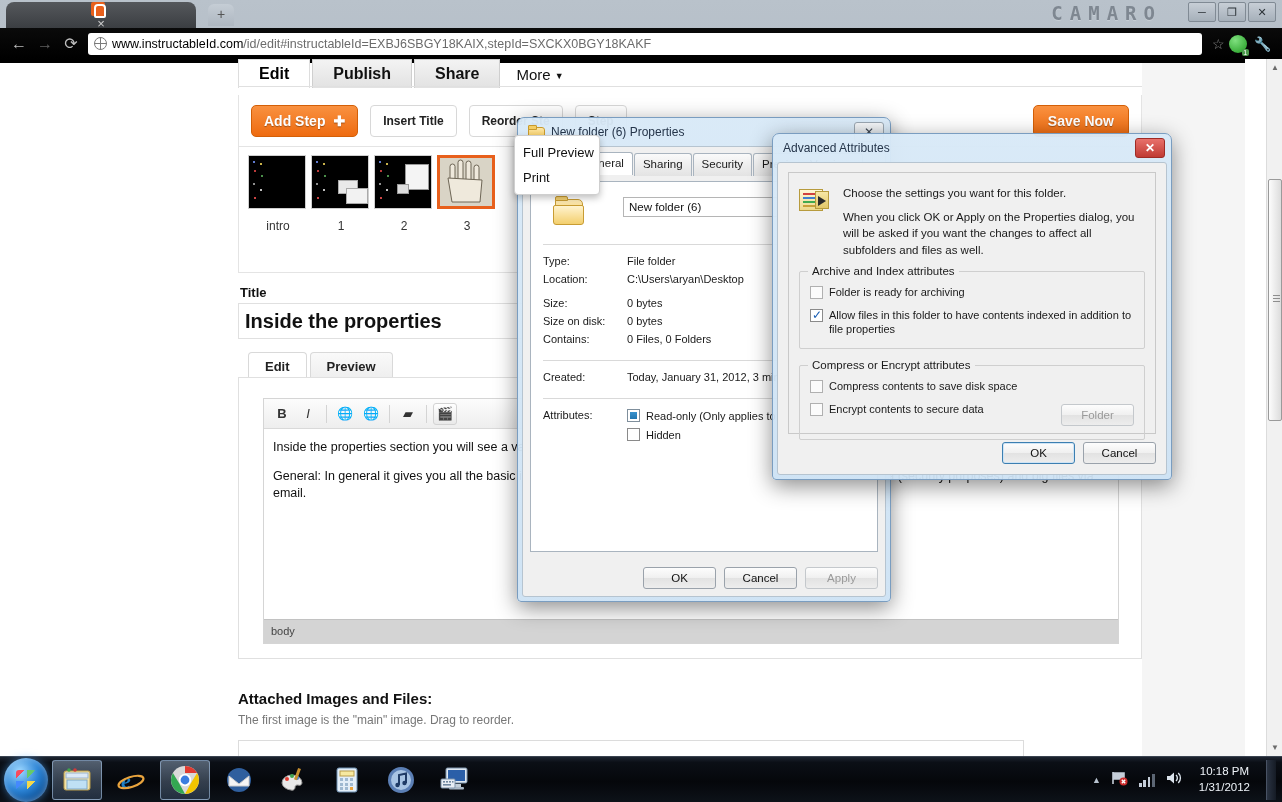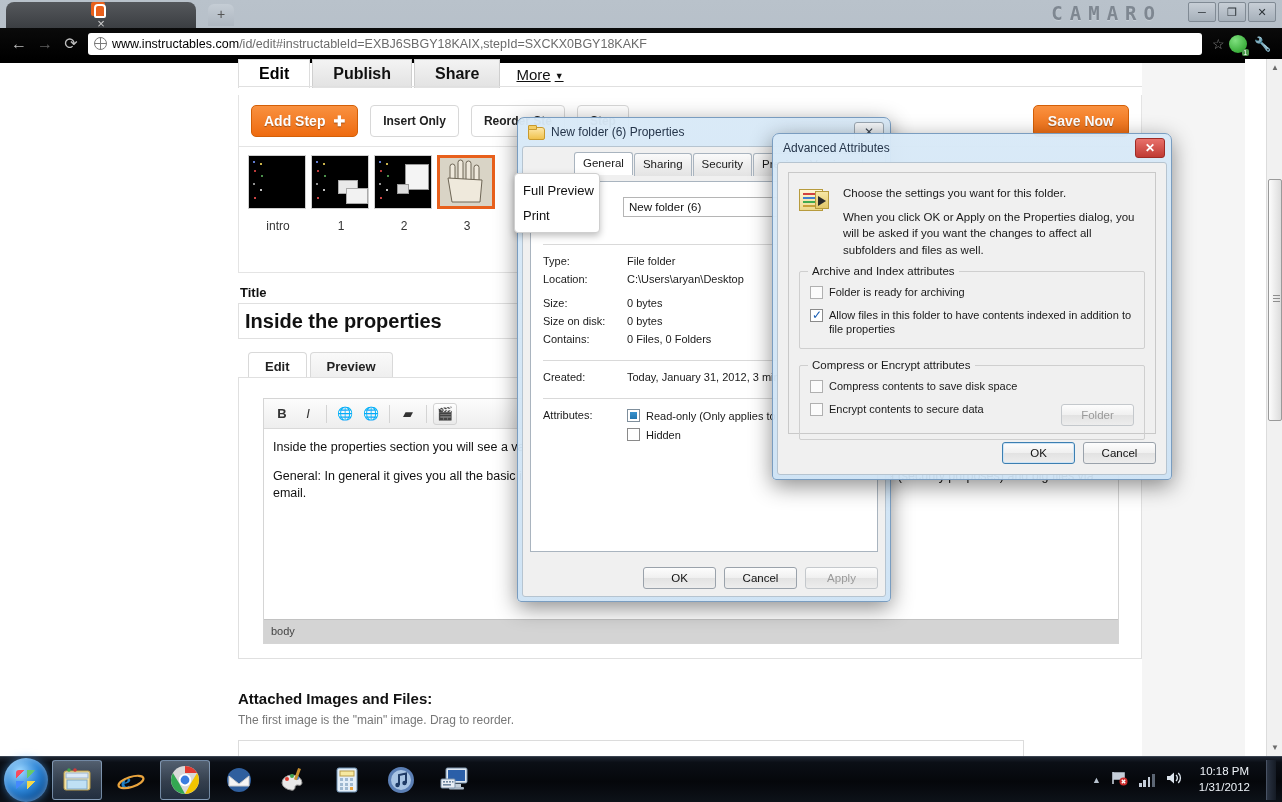--- a/index.html
+++ b/index.html
@@ -119,21 +119,20 @@
     font-size: 16px; font-weight: bold; color: #111;
     padding: 5px 20px 5px 20px;
     background: linear-gradient(to bottom,#f3f3f3,#e2e2e2);
     border: 1px solid #cfcfcf; border-bottom: none;
     margin-right: 2px;
   }
   .site-tab.active { background: #fff; border-color: #ddd; color:#000; }
   .site-tab.more {
     background: transparent; border: none; font-weight: normal; font-size: 15px;
     padding-left: 14px;
-    text-decoration: underline;
   }
   .caret { font-size: 9px; margin-left: 4px; vertical-align: middle; }
 
   .page-body-sep { position:absolute; left:238px; top:27px; width:904px; height:1px; background:#e0e0e0;}
 
   .actionbar {
     position: absolute; left: 238px; top: 36px; width: 904px; height: 52px;
     background: #fff; border: 1px solid #e4e4e4; border-top: none;
     display: flex; align-items: center; padding: 0 12px;
   }
@@ -155,21 +154,21 @@
     border: 1px solid #d35f07; border-radius: 5px;
     color: #fff; font-weight: bold; font-size: 14px;
     padding: 7px 14px; text-shadow: 0 1px 1px rgba(0,0,0,.35);
   }
 
   
   .more-menu {
     position: absolute; left: 514px; top: 76px; width: 86px;
     background: #fff; border: 1px solid #cfcfcf; border-radius: 4px;
     box-shadow: 0 3px 7px rgba(0,0,0,.25);
-    z-index: 40; padding: 4px 0; margin-top: 38px;
+    z-index: 40; padding: 4px 0;
   }
   .more-menu .mi { font-size: 13px; padding: 5px 8px; color: #111; white-space: nowrap; }
 
   
   .stepstrip {
     position: absolute; left: 238px; top: 88px; width: 904px; height: 126px;
     background: #fff; border: 1px solid #e4e4e4; border-top: none;
     display: flex; align-items: flex-start; padding: 8px 0 0 6px;
   }
   .step { width: 60px; margin-left: 3px; text-align: center; }
@@ -483,21 +482,21 @@
         <div>✕</div>
       </div>
     </div>
 
     <div class="toolbar">
       <div class="navbtn">←</div>
       <div class="navbtn disabled">→</div>
       <div class="navbtn">⟳</div>
       <div class="omnibox">
         <span class="globe"></span>
-        <span class="url"><span class="host">www.instructables.com</span><span class="path">/id/edit#instructableId=EXBJ6SBGY18KAIX,stepId=SXCKX0BGY18KAKF</span></span>
+        <span class="url"><span class="host">www.instructableId.com</span><span class="path">/id/edit#instructableId=EXBJ6SBGY18KAIX,stepId=SXCKX0BGY18KAKF</span></span>
       </div>
       <div class="star">☆</div>
       <div class="ext-icon"></div>
       <div class="wrench">🔧</div>
     </div>
 
     <div class="page">
       <div class="page-inner">
         <div class="page-gutter-left"></div>
         <div class="page-gutter-right"></div>
@@ -511,21 +510,21 @@
             <span>More</span><span class="caret">▼</span>
           </div>
         </div>
         <div class="page-body-sep"></div>
 
         <div class="actionbar">
           <div class="btn-addstep">
             <span>Add Step</span>
             <span>✚</span>
           </div>
-          <div class="btn-plain">Insert Only</div>
+          <div class="btn-plain">Insert Title</div>
           <div class="btn-plain">Reorder Ste</div>
           <div class="btn-plain">Step</div>
           <div class="btn-savenow">Save Now</div>
         </div>
 
         <div class="more-menu">
           <div class="mi">Full Preview</div>
           <div class="mi">Print</div>
         </div>
 

